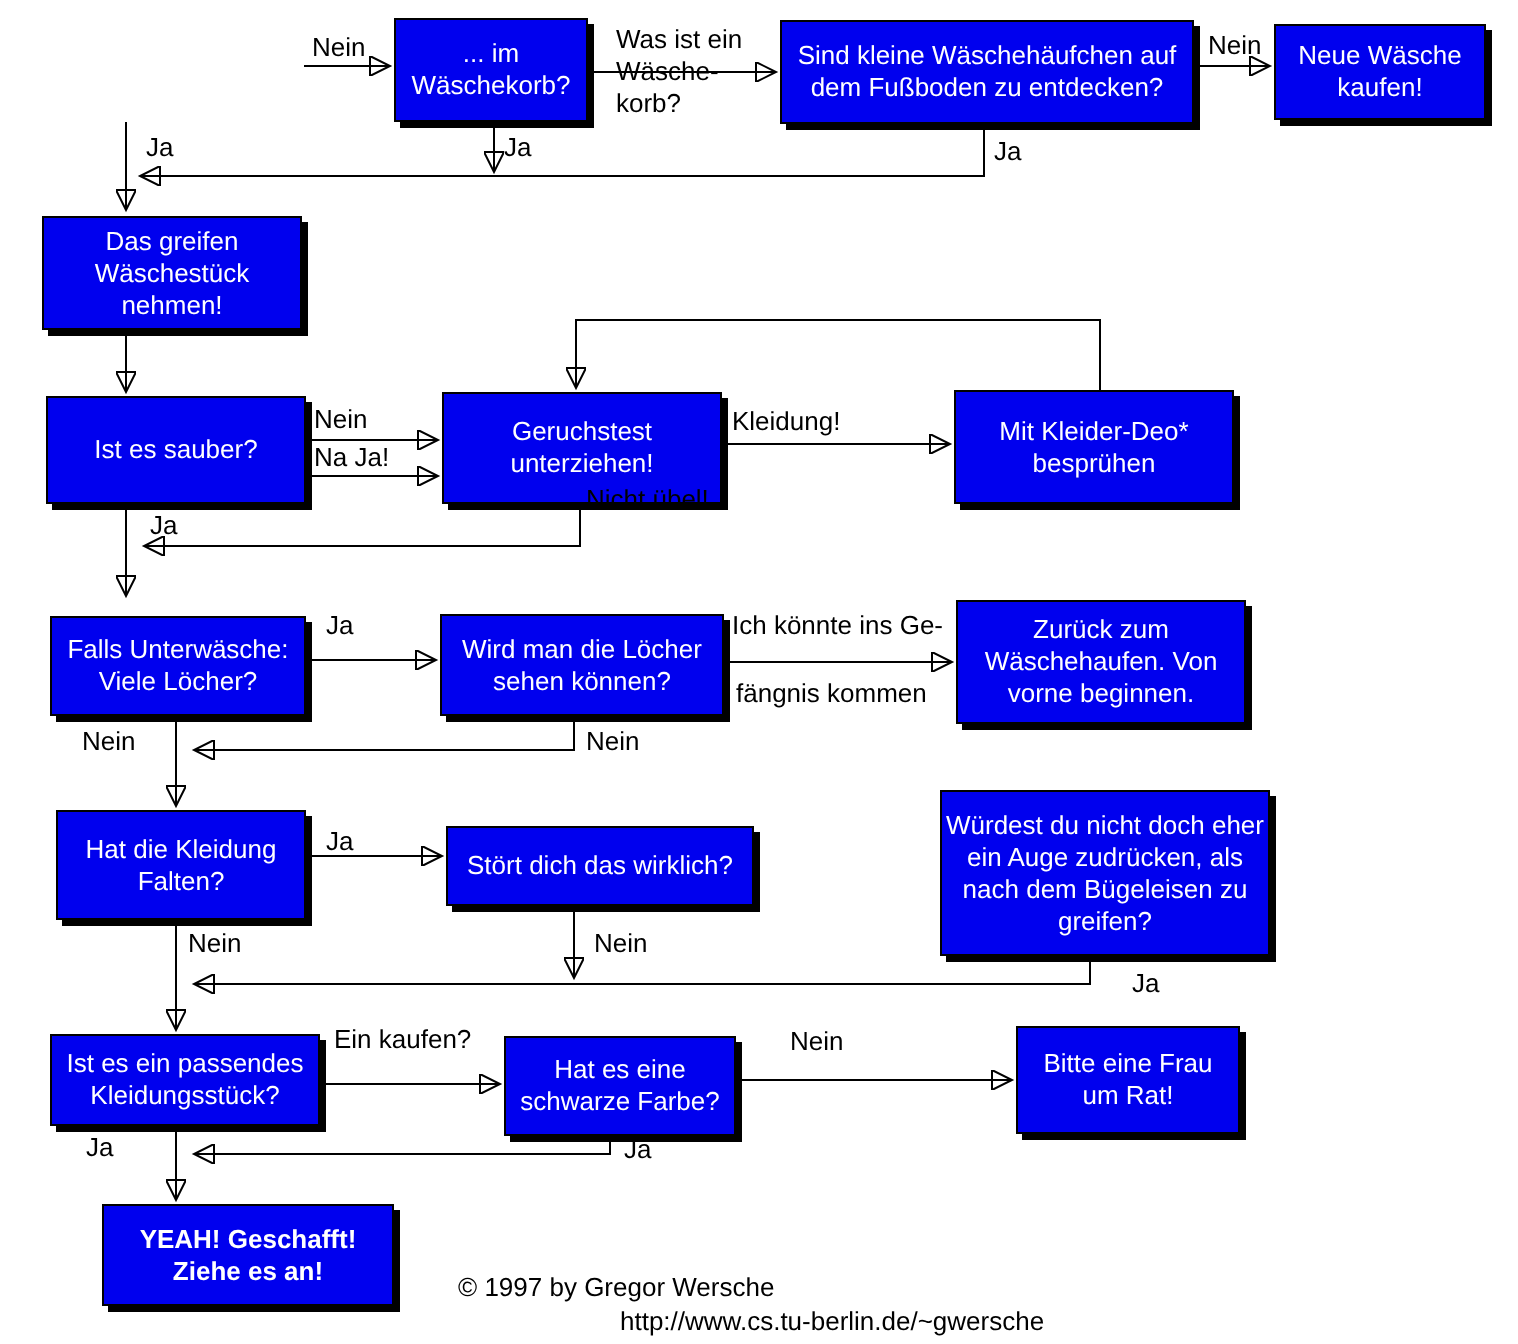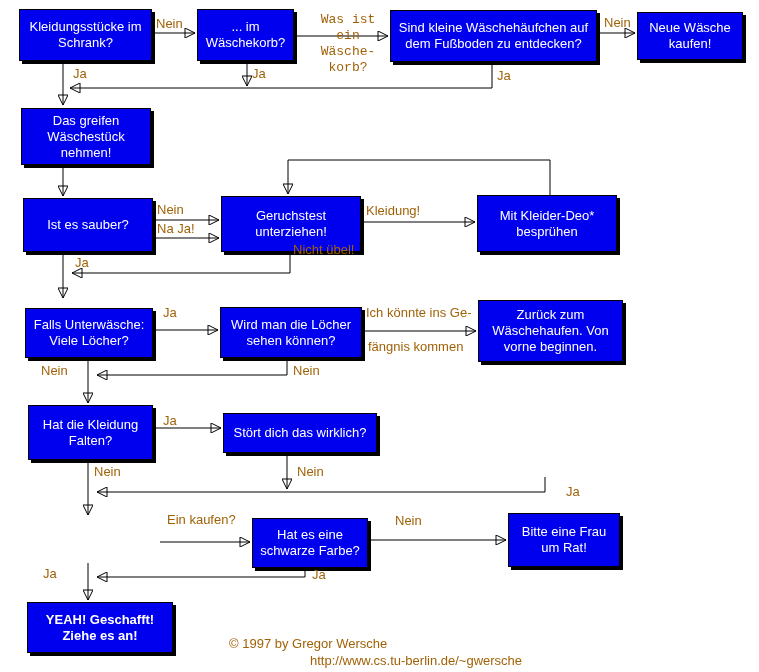--- a/index.html
+++ b/index.html
@@ -7,26 +7,26 @@
     position:relative;width:759px;height:672px;background:#ffffff;overflow:hidden;
     font-family:"Liberation Sans","DejaVu Sans",sans-serif;
   }
   .node{
     position:absolute;box-sizing:border-box;
     background:#0000ee;color:#ffffff;border:1px solid #000000;
     box-shadow:3px 3px 0 #000000;
     display:flex;align-items:center;justify-content:center;text-align:center;
     font-size:13px;line-height:16px;white-space:pre-line;
   }
-  .node.bold{font-weight:bold;}
+  .node.bold{font-weight:bold;margin-left:24px;}
   .lbl{
-    position:absolute;color:#a16207;font-size:13px;line-height:16px;
+    position:absolute;color:#000000;font-size:13px;line-height:16px;
     white-space:pre-line;
   }
-  .lbl.center{text-align:center;font-family:Liberation Mono, monospace;}
+  .lbl.center{}
   svg#connectors{position:absolute;left:0;top:0;}
   svg path{stroke:#000000;stroke-width:1;fill:none;}
 </style>
 </head>
 <body>
 
 <div id="canvas">
 
   <svg id="connectors" width="759" height="672">
     <defs>
@@ -54,22 +54,20 @@
     <path d="M153,428 H221" marker-end="url(#arr)"></path>
     <path d="M287,453 V489" marker-end="url(#arr)"></path>
     <path d="M545,477 V492 H97" marker-end="url(#arr)"></path>
     <path d="M88,460 V515" marker-end="url(#arr)"></path>
     <path d="M160,542 H250" marker-end="url(#arr)"></path>
     <path d="M368,540 H506" marker-end="url(#arr)"></path>
     <path d="M305,568 V577 H97" marker-end="url(#arr)"></path>
     <path d="M88,563 V600" marker-end="url(#arr)"></path>
   </svg>
 
-  <div class="node" style="left:19px;top:9px;width:133px;height:52px;">Kleidungsstücke im
-Schrank?</div>
   <div class="node" style="left:197px;top:9px;width:97px;height:52px;">... im
 Wäschekorb?</div>
   <div class="node" style="left:390px;top:10px;width:207px;height:52px;">Sind kleine Wäschehäufchen auf
 dem Fußboden zu entdecken?</div>
   <div class="node" style="left:637px;top:12px;width:106px;height:48px;">Neue Wäsche
 kaufen!</div>
   <div class="node" style="left:21px;top:108px;width:130px;height:57px;">Das greifen
 Wäschestück
 nehmen!</div>
   <div class="node" style="left:23px;top:198px;width:130px;height:54px;">Ist es sauber?</div>
@@ -80,20 +78,26 @@
   <div class="node" style="left:25px;top:308px;width:128px;height:50px;">Falls Unterwäsche:
 Viele Löcher?</div>
   <div class="node" style="left:220px;top:307px;width:142px;height:51px;">Wird man die Löcher
 sehen können?</div>
   <div class="node" style="left:478px;top:300px;width:145px;height:62px;">Zurück zum
 Wäschehaufen. Von
 vorne beginnen.</div>
   <div class="node" style="left:28px;top:405px;width:125px;height:55px;">Hat die Kleidung
 Falten?</div>
   <div class="node" style="left:223px;top:413px;width:154px;height:40px;">Stört dich das wirklich?</div>
+  <div class="node" style="left:470px;top:395px;width:165px;height:83px;">Würdest du nicht doch eher
+ein Auge zudrücken, als
+nach dem Bügeleisen zu
+greifen?</div>
+  <div class="node" style="left:25px;top:517px;width:135px;height:46px;">Ist es ein passendes
+Kleidungsstück?</div>
   <div class="node" style="left:252px;top:518px;width:116px;height:50px;">Hat es eine
 schwarze Farbe?</div>
   <div class="node" style="left:508px;top:513px;width:112px;height:54px;">Bitte eine Frau
 um Rat!</div>
   <div class="node bold" style="left:27px;top:602px;width:146px;height:51px;">YEAH! Geschafft!
 Ziehe es an!</div>
 
   <span class="lbl" style="left:156px;top:16px;">Nein</span>
   <span class="lbl center" style="left:308px;top:12px;width:80px;">Was ist ein
 Wäsche-

